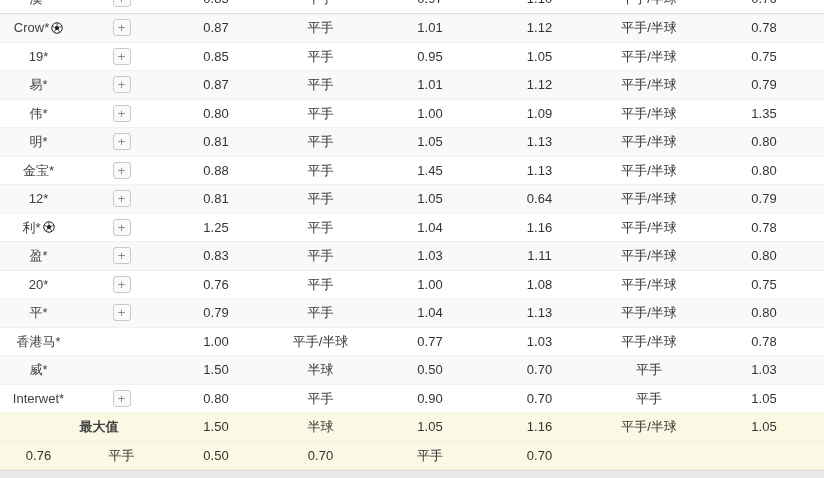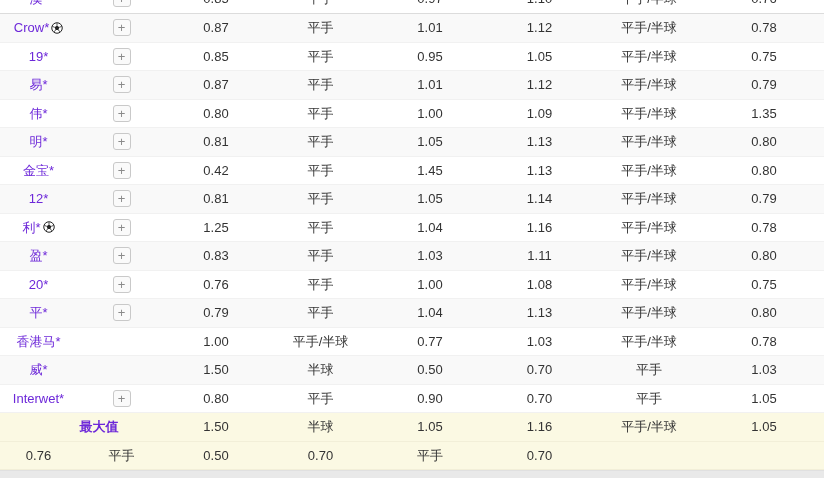--- a/index.html
+++ b/index.html
@@ -23,21 +23,21 @@
   .clip{height:13px;overflow:hidden;border-bottom:1px solid #dcdcdc;}
   .clip .row{border-bottom:none;margin-top:-16px;}
   .cell{
     text-align:center;
     font-size:13px;
     color:#333;
     white-space:nowrap;
     line-height:1;
   }
   .name-cell{display:flex;align-items:center;justify-content:center;gap:2px;}
-  .bk-name{font-size:13px;color:#6d28d9;}
+  .bk-name{font-size:13px;color:#404040;}
   .summary-label{
     grid-column:1 / 3;
     text-align:left;
     padding-left:32px;
     font-weight:bold;
     font-size:13px;
     color:#222;
   }
   .plus-btn{
     width:18px;height:17px;
@@ -169,39 +169,39 @@
     <div class="cell">0.80</div>
   </div>
       <div class="row">
     <div class="cell name-cell">
       <span class="bk-name">金宝*</span>
 
     </div>
     <div class="cell">
       <button class="plus-btn">+</button>
     </div>
-    <div class="cell">0.42</div>
+    <div class="cell">0.88</div>
     <div class="cell">平手</div>
     <div class="cell">1.45</div>
     <div class="cell">1.13</div>
     <div class="cell">平手/半球</div>
     <div class="cell">0.80</div>
   </div>
       <div class="row stripe">
     <div class="cell name-cell">
       <span class="bk-name">12*</span>
 
     </div>
     <div class="cell">
       <button class="plus-btn">+</button>
     </div>
     <div class="cell">0.81</div>
     <div class="cell">平手</div>
     <div class="cell">1.05</div>
-    <div class="cell">1.14</div>
+    <div class="cell">0.64</div>
     <div class="cell">平手/半球</div>
     <div class="cell">0.79</div>
   </div>
       <div class="row">
     <div class="cell name-cell">
       <span class="bk-name">利*</span>
       <svg class="ball" viewBox="0 0 24 24">
         <circle cx="12" cy="12" r="10.5" fill="#ffffff" stroke="#222222" stroke-width="2"></circle>
         <path fill="#222222" d="M12 7.2l4.6 3.3-1.8 5.4H9.2l-1.8-5.4z"></path>
         <g stroke="#222222" stroke-width="1.6">

